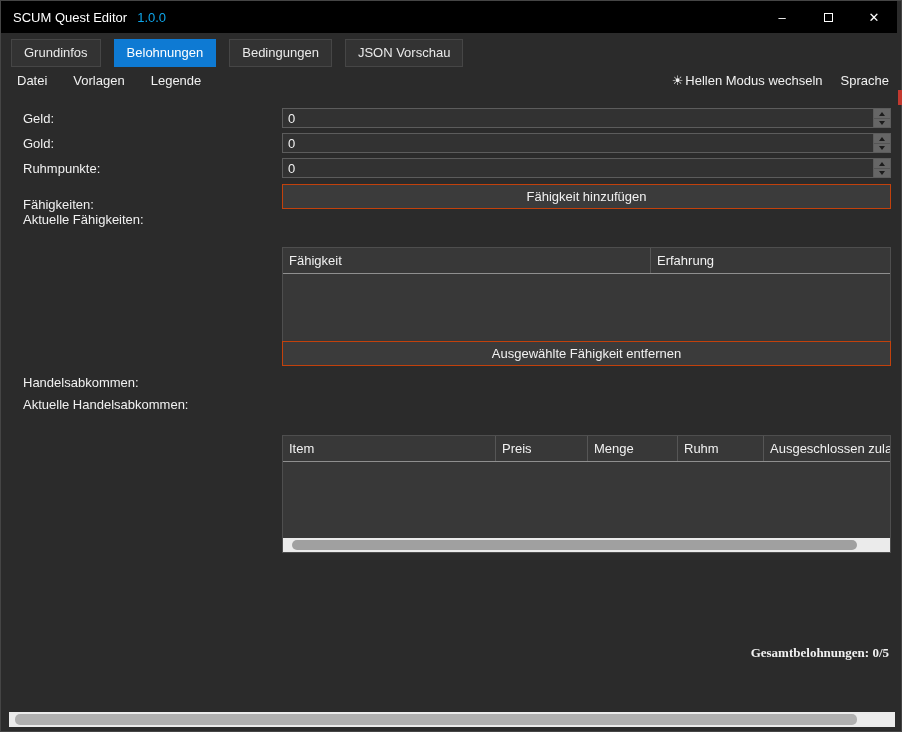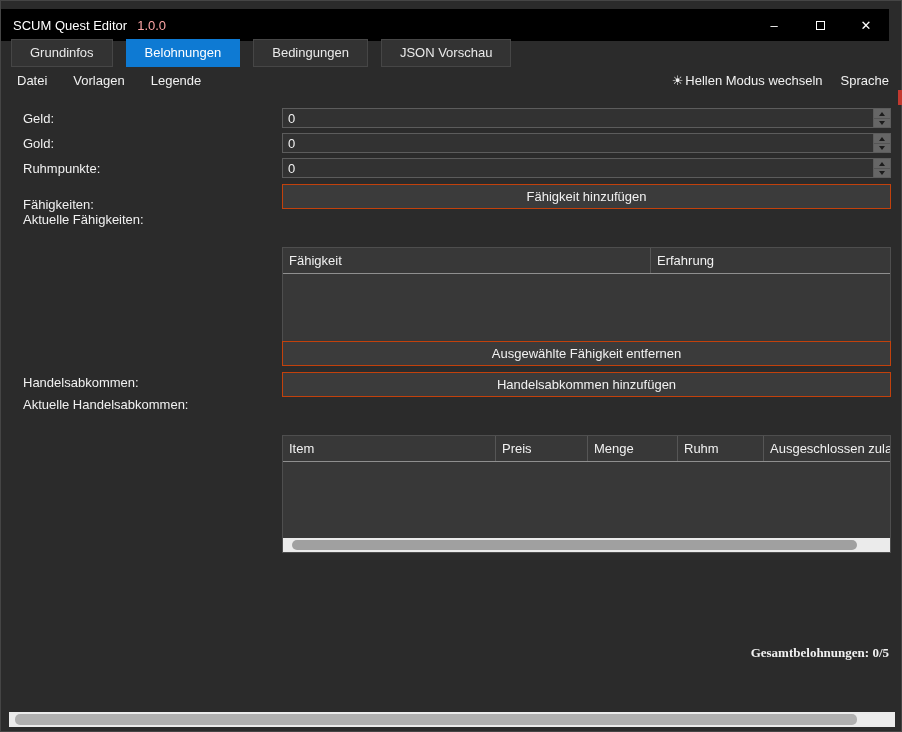--- a/index.html
+++ b/index.html
@@ -7,30 +7,30 @@
   body {
     font-family: "Liberation Sans", sans-serif;
     font-size: 13px;
     color: #f1f1f1;
     background: #2b2b2b;
     overflow: hidden;
   }
   .win { position: relative; width: 902px; height: 732px; background: var(--background,#2b2b2b); border: 1px solid #454545; }
 
   
-  .titlebar { position: absolute; top: 0; left: 0; right: 12px; height: 32px; background: var(--titlebar,#000); display: flex; align-items: center; margin-top: 8px; }
+  .titlebar { position: absolute; top: 0; left: 0; right: 4px; height: 32px; background: var(--titlebar,#000); display: flex; align-items: center; }
   .title { margin-left: 12px; color: #fff; white-space: nowrap; }
-  .version { margin-left: 10px; color: #fca5a5; }
+  .version { margin-left: 10px; color: #0ea5e9; }
   .win-controls { position: absolute; right: 0; top: 0; height: 32px; display: flex; }
   .win-btn { width: 46px; height: 32px; display: flex; align-items: center; justify-content: center; color: #fff; font-size: 13px; cursor: default; }
   .max-icon { width: 9px; height: 9px; border: 1px solid #fff; display: inline-block; }
 
   
   .tabbar { position: absolute; top: 38px; left: 10px; display: flex; gap: 13px; }
-  .tab { height: 28px; line-height: 26px; padding: 0 18px; background: #333333; border: 1px solid #464646; color: #eaeaea; white-space: nowrap; cursor: default; }
+  .tab { height: 28px; line-height: 26px; padding: 0 12px; background: #333333; border: 1px solid #464646; color: #eaeaea; white-space: nowrap; cursor: default; }
   .tab.active { background: var(--accent,#0e7ad3); border-color: var(--accent,#0e7ad3); color: #fff; }
 
   
   .menubar { position: absolute; top: 70px; left: 0; right: 0; height: 18px; display: flex; align-items: center; padding: 0 12px 0 16px; gap: 26px; }
   .menu-item { white-space: nowrap; cursor: default; }
   .menu-right { margin-left: auto; display: flex; align-items: center; gap: 18px; }
   .theme-toggle { display: flex; align-items: center; gap: 2px; cursor: default; }
   .flag-sliver { position: absolute; top: 89px; left: 897px; width: 4px; height: 15px; background: #c3392f; }
 
   
@@ -159,21 +159,20 @@
       <div class="th">Erfahrung</div>
     </div>
     <div class="tbody"></div>
     <div class="hscroll">
       <div class="hthumb"></div>
     </div>
   </div>
 
   <div class="ctl btn" style="top:340px">Ausgewählte Fähigkeit entfernen</div>
 
-  <div class="ctl btn" style="top:371px">Handelsabkommen hinzufügen</div>
 
   <div class="ctl table" style="top:402px;height:118px">
     <div class="thead cols-trades">
       <div class="th">Item</div>
       <div class="th">Preis</div>
       <div class="th">Menge</div>
       <div class="th">Ruhm</div>
       <div class="th">Ausgeschlossen zulass</div>
     </div>
     <div class="tbody"></div>

